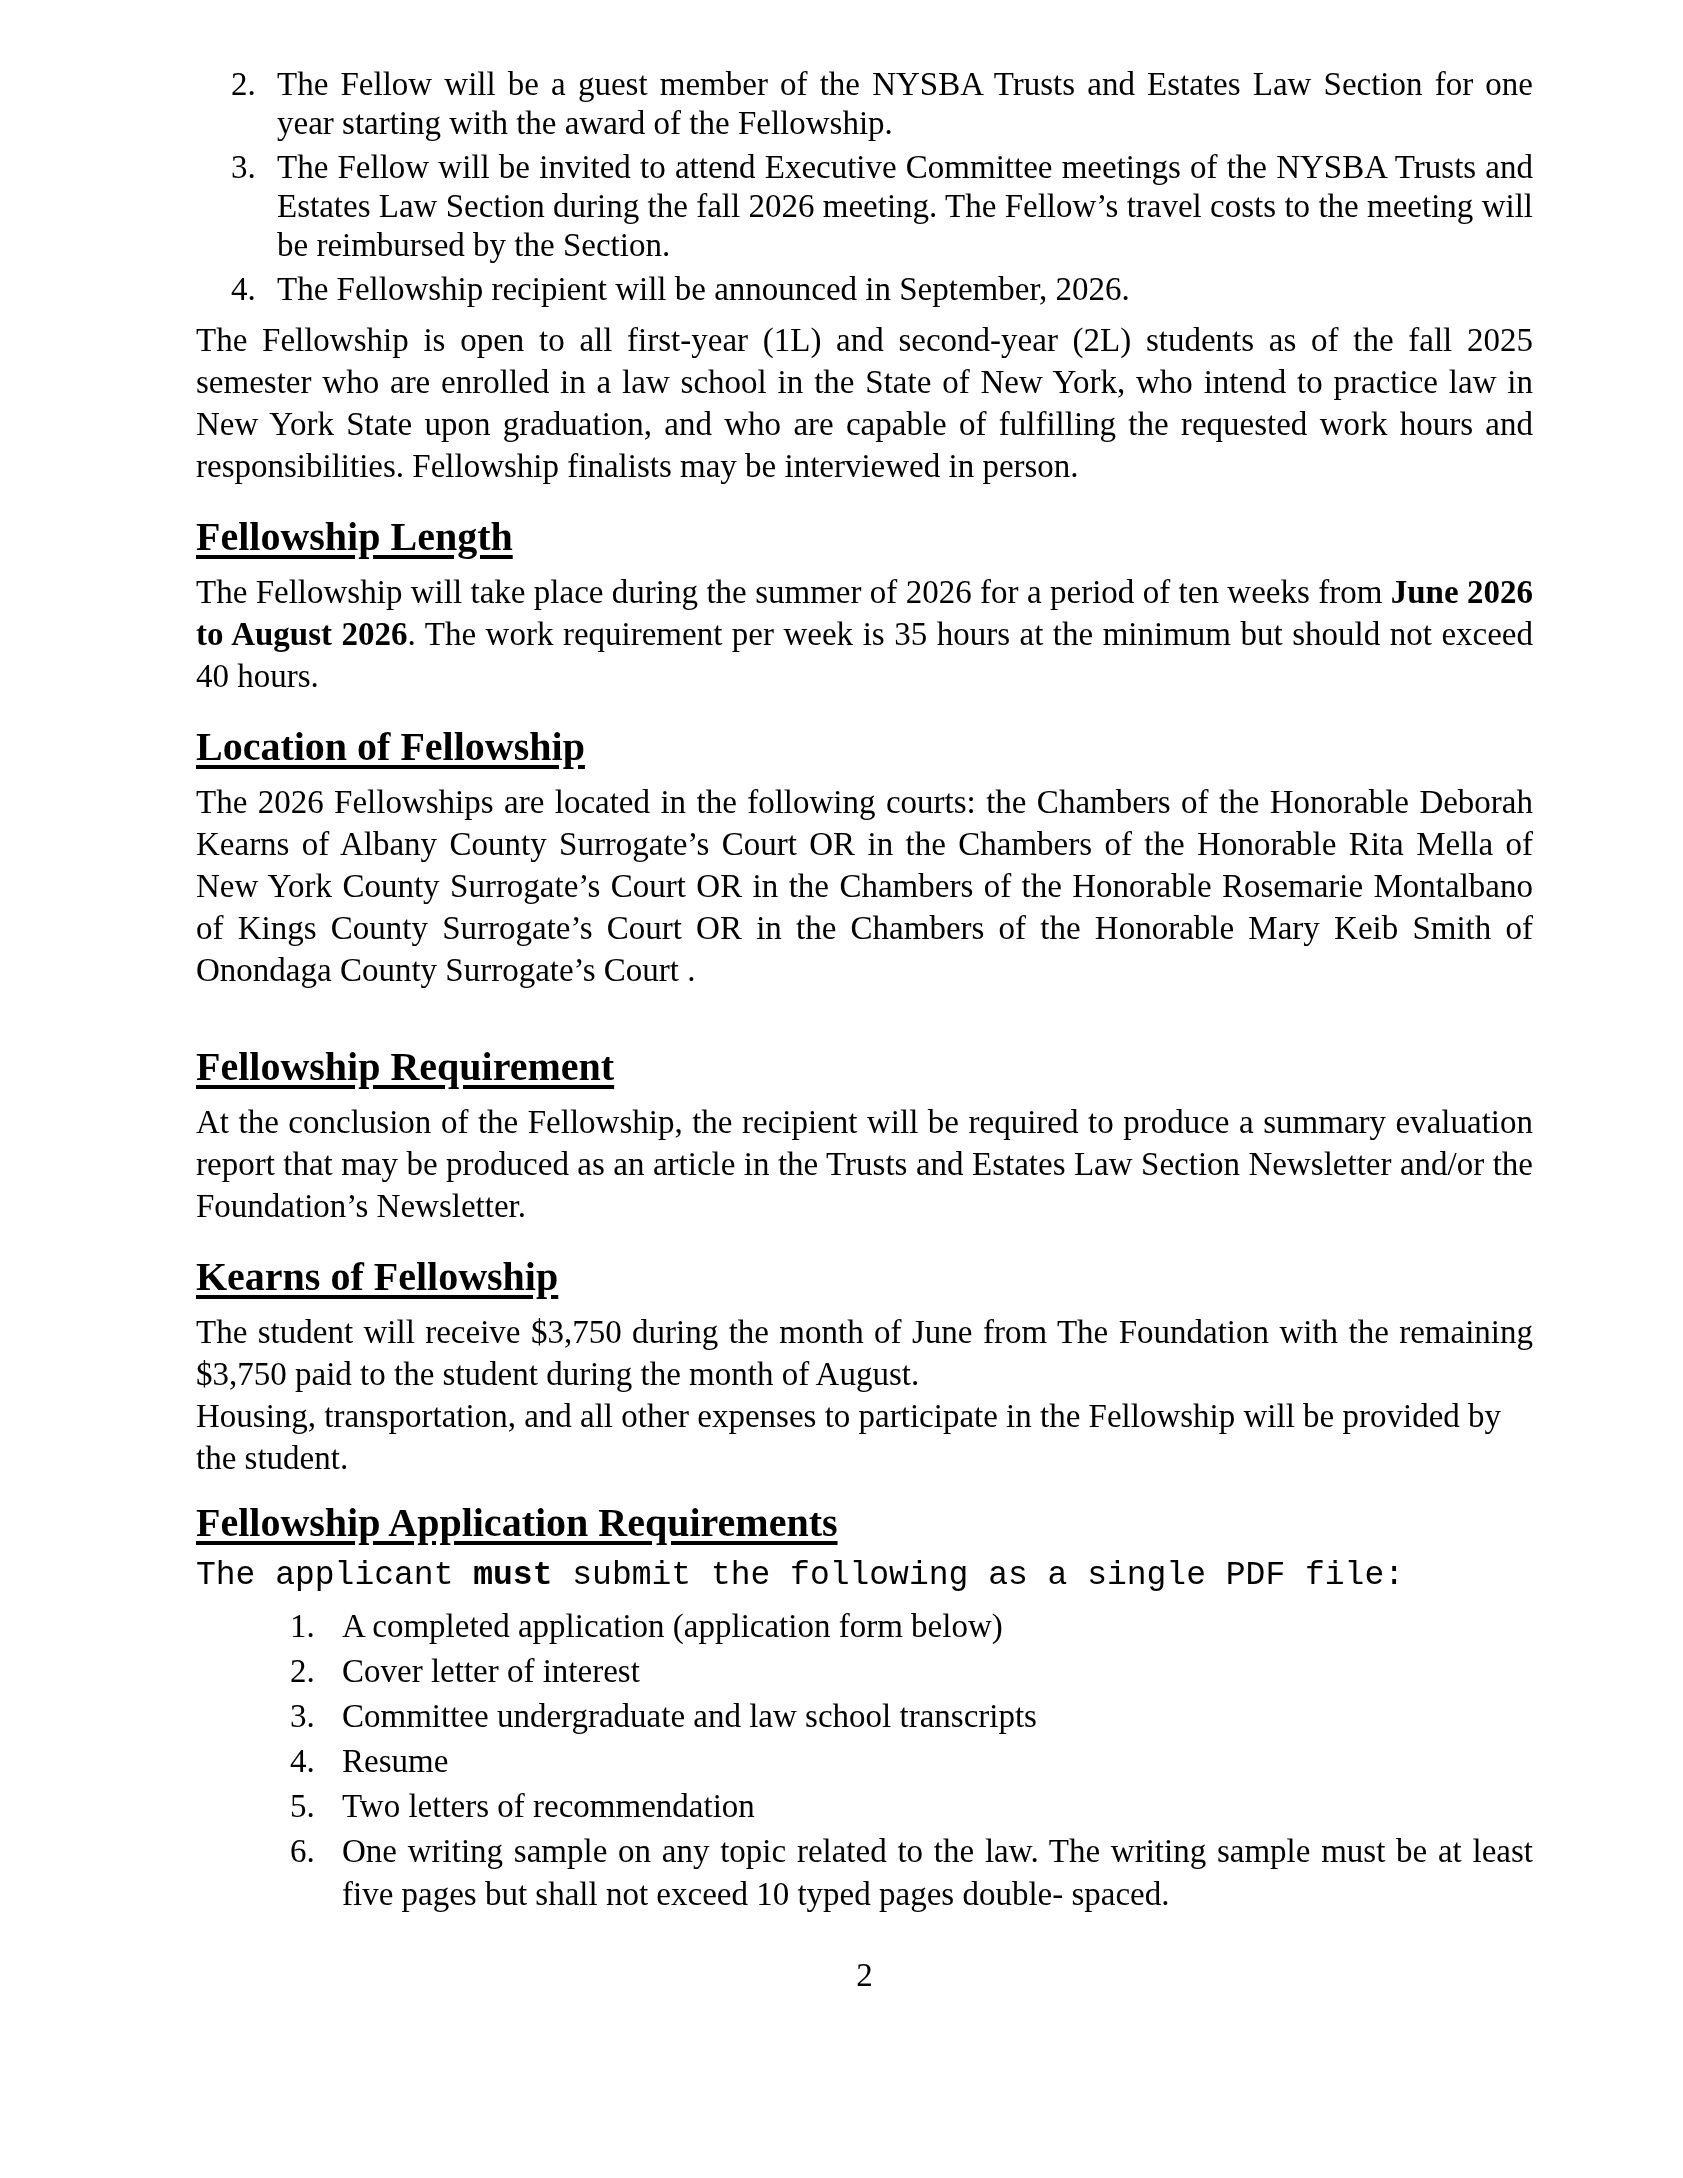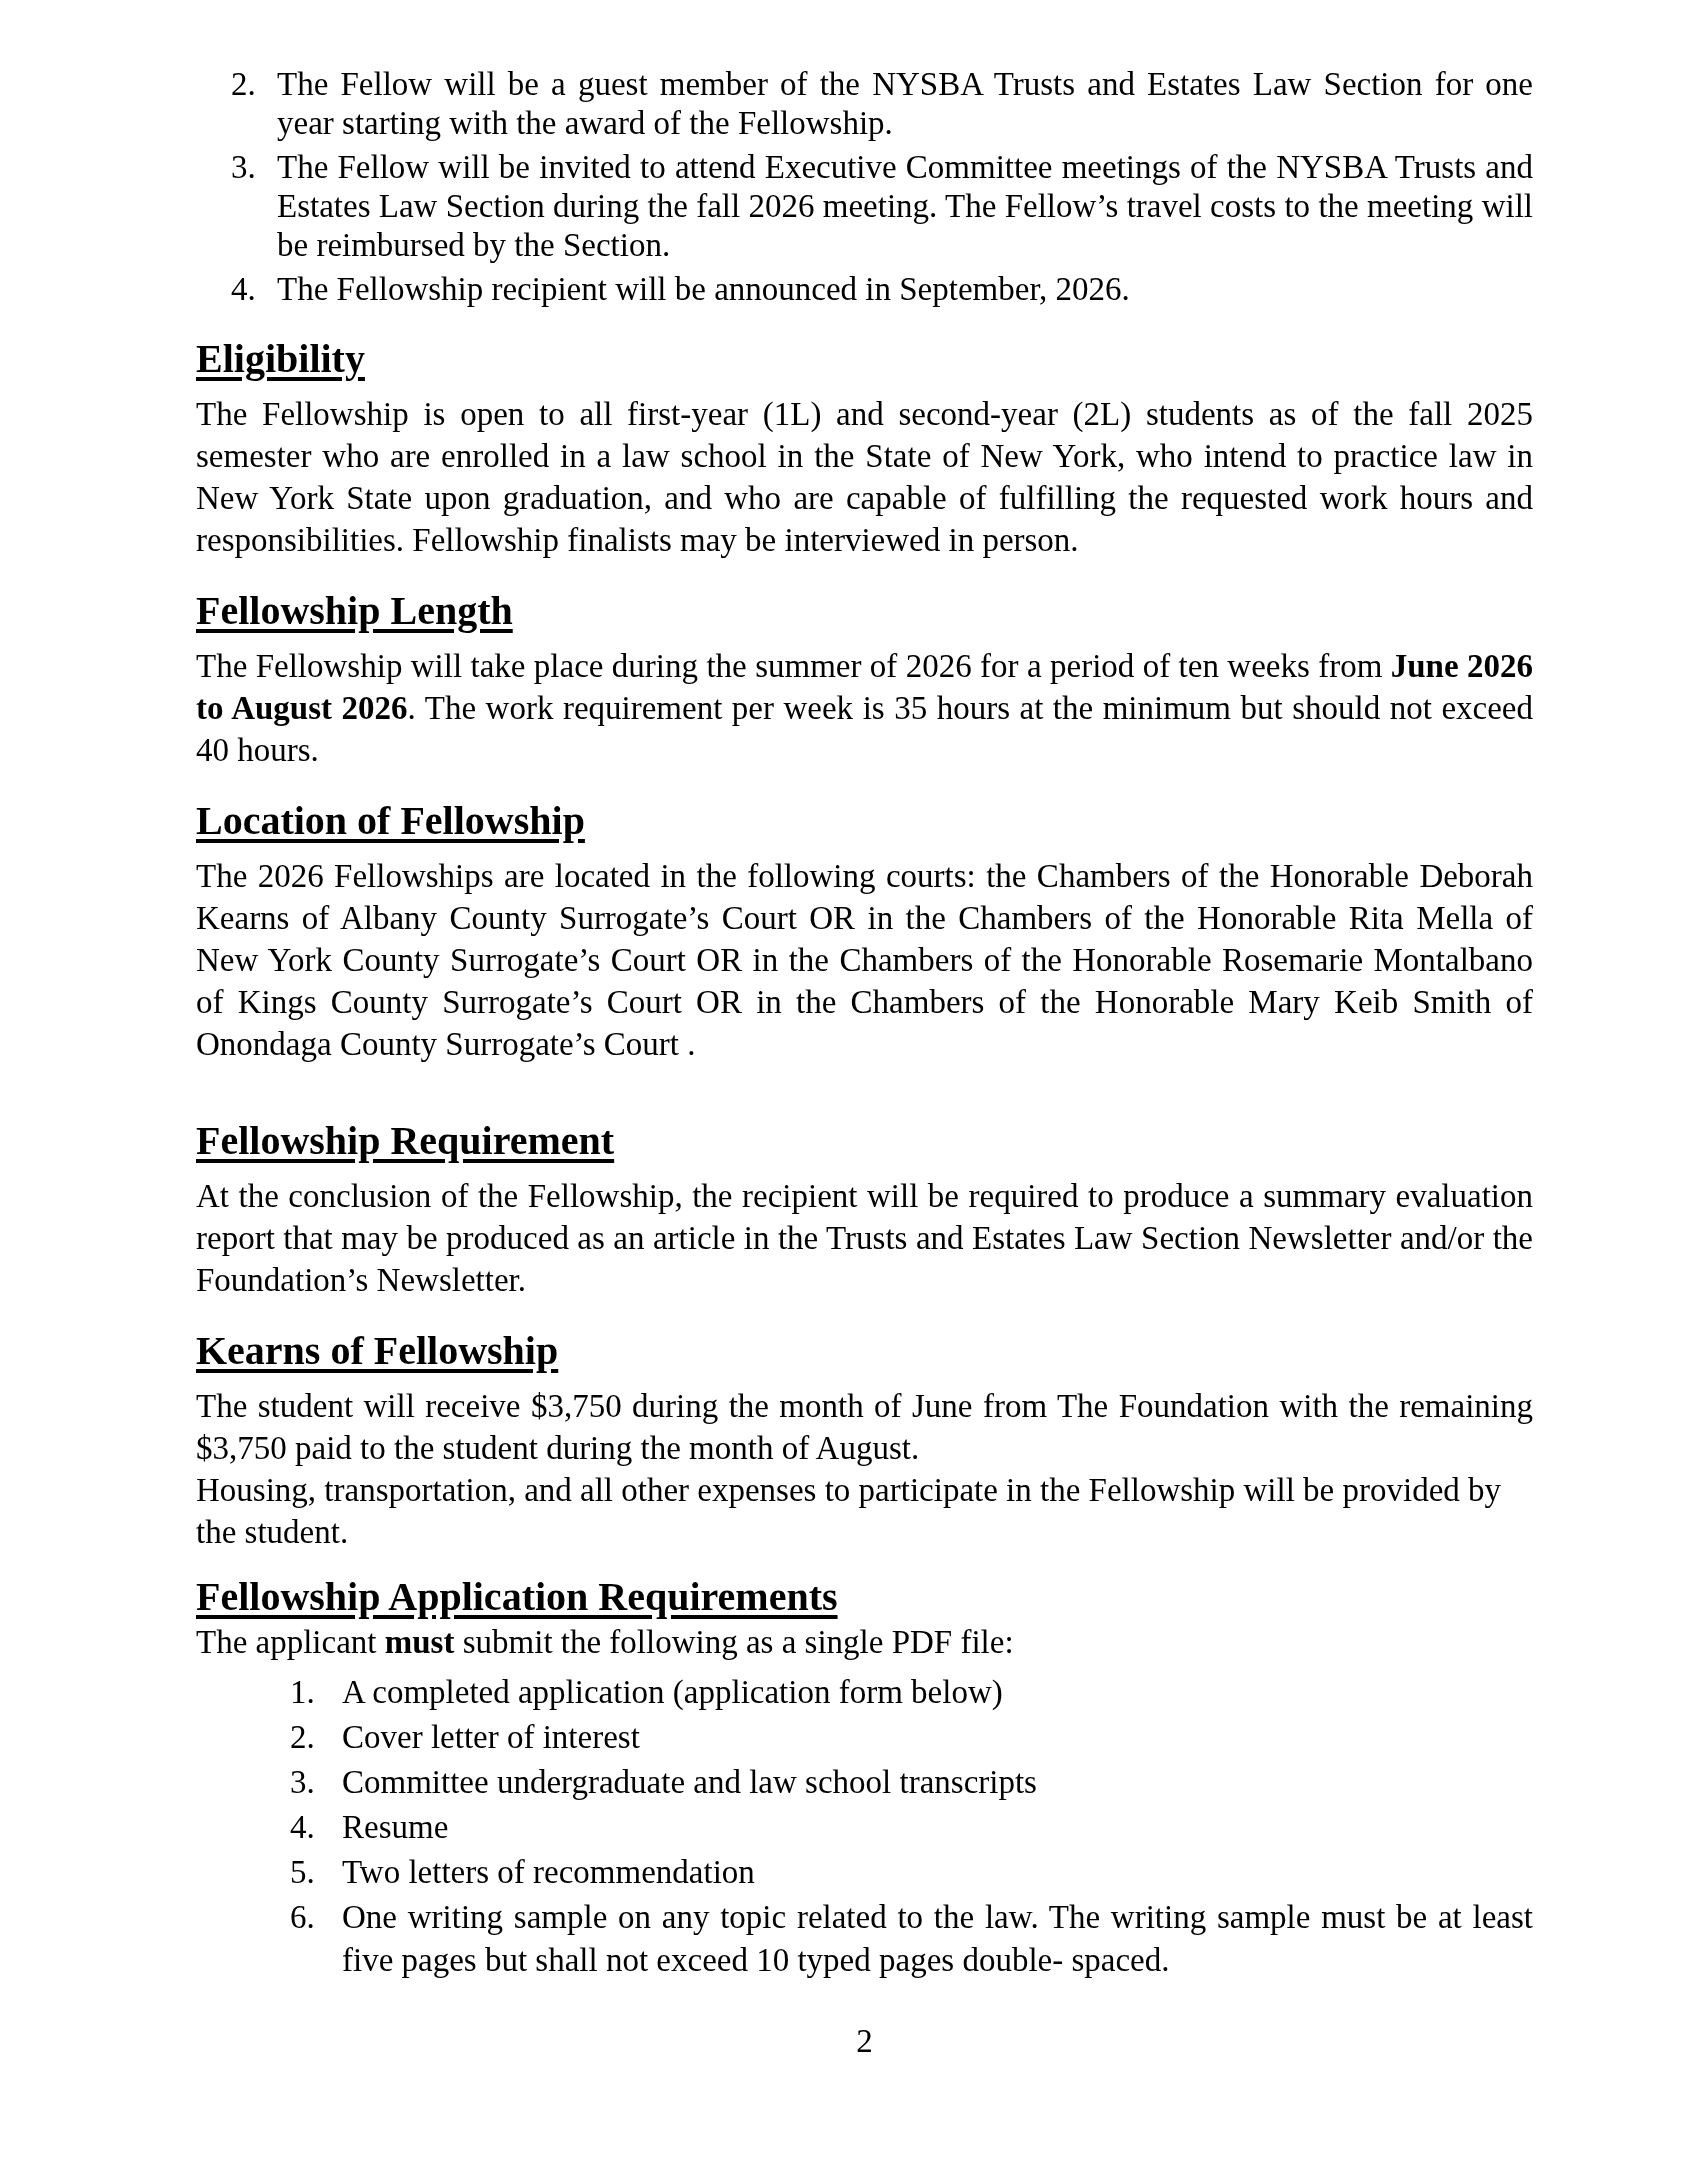--- a/index.html
+++ b/index.html
@@ -32,21 +32,21 @@
   h2.heading .u {
     text-decoration: underline;
     text-decoration-thickness: 4px;
     text-underline-offset: 5px;
   }
   p.body { margin: 10px 0 0 0; }
 
   .section-requirement h2.heading { margin-top: 52px; }
   .section-housing p.body { margin-top: 0; }
   .section-application h2.heading { margin-top: 20px; }
-  .section-application p.intro { margin-top: 0; }
+  .section-application p.intro { margin-top: 8px; font-family: Liberation Mono, monospace; }
 
   
   .applist { margin-top: 8px; }
   .applist .li { position: relative; padding-left: 146px; margin-bottom: 2px; line-height: 43px; }
   .applist .num { position: absolute; left: 94px; top: 0; }
 
   .page-number { text-align: center; margin-top: 38px; }
   b { font-weight: bold; }
 </style>
 </head>
@@ -63,21 +63,20 @@
       <span class="num">3.</span>
       <span class="txt">The Fellow will be invited to attend Executive Committee meetings of the NYSBA Trusts and Estates Law Section during the fall 2026 meeting.  The Fellow’s travel costs to the meeting will be reimbursed by the Section.</span>
     </div>
     <div class="li">
       <span class="num">4.</span>
       <span class="txt">The Fellowship recipient will be announced in September, 2026.</span>
     </div>
   </div>
 
   <div class="section section-eligibility">
-    <h2 class="heading"><span class="u">Eligibility</span></h2>
     <p class="body justify">The Fellowship is open to all first-year (1L) and second-year (2L) students as of the fall 2025 semester who are enrolled in a law school in the State of New York, who intend to practice law in New York State upon graduation, and who are capable of fulfilling the requested work hours and responsibilities. Fellowship finalists may be interviewed in person.</p>
   </div>
 
   <div class="section section-length">
     <h2 class="heading"><span class="u">Fellowship Length</span></h2>
     <p class="body justify"><span>The Fellowship will take place during the summer of 2026 for a period of ten weeks from </span><b>June 2026 to August 2026</b><span>. The work requirement per week  is 35 hours at the minimum but should not exceed 40 hours.</span></p>
   </div>
 
   <div class="section section-location">
     <h2 class="heading"><span class="u">Location of Fellowship</span></h2>

